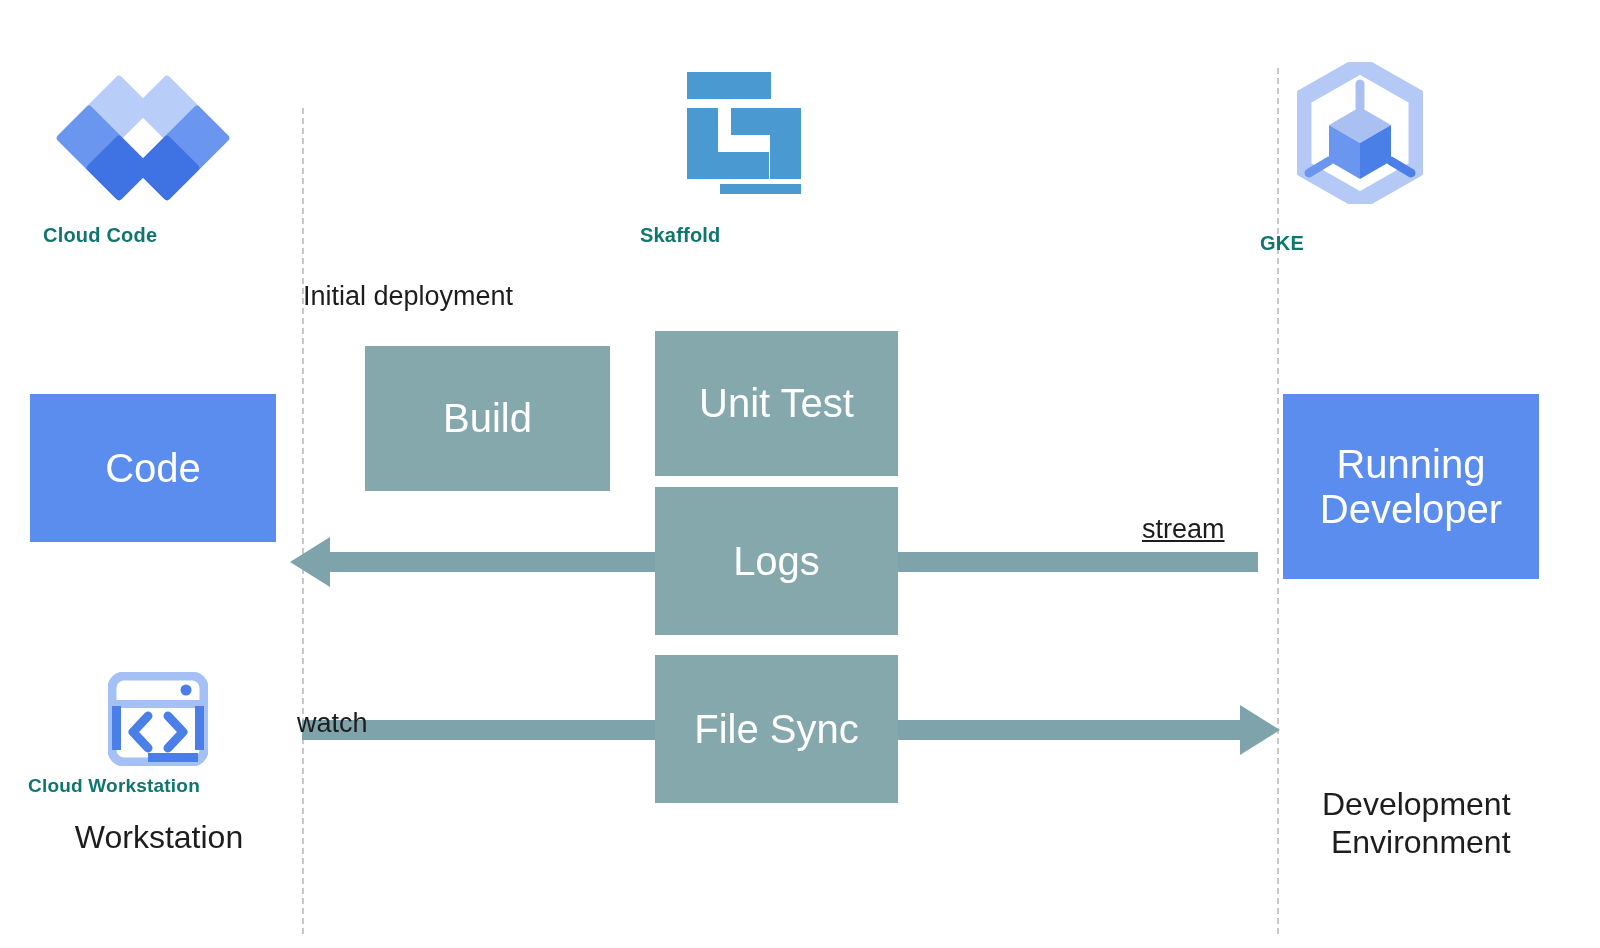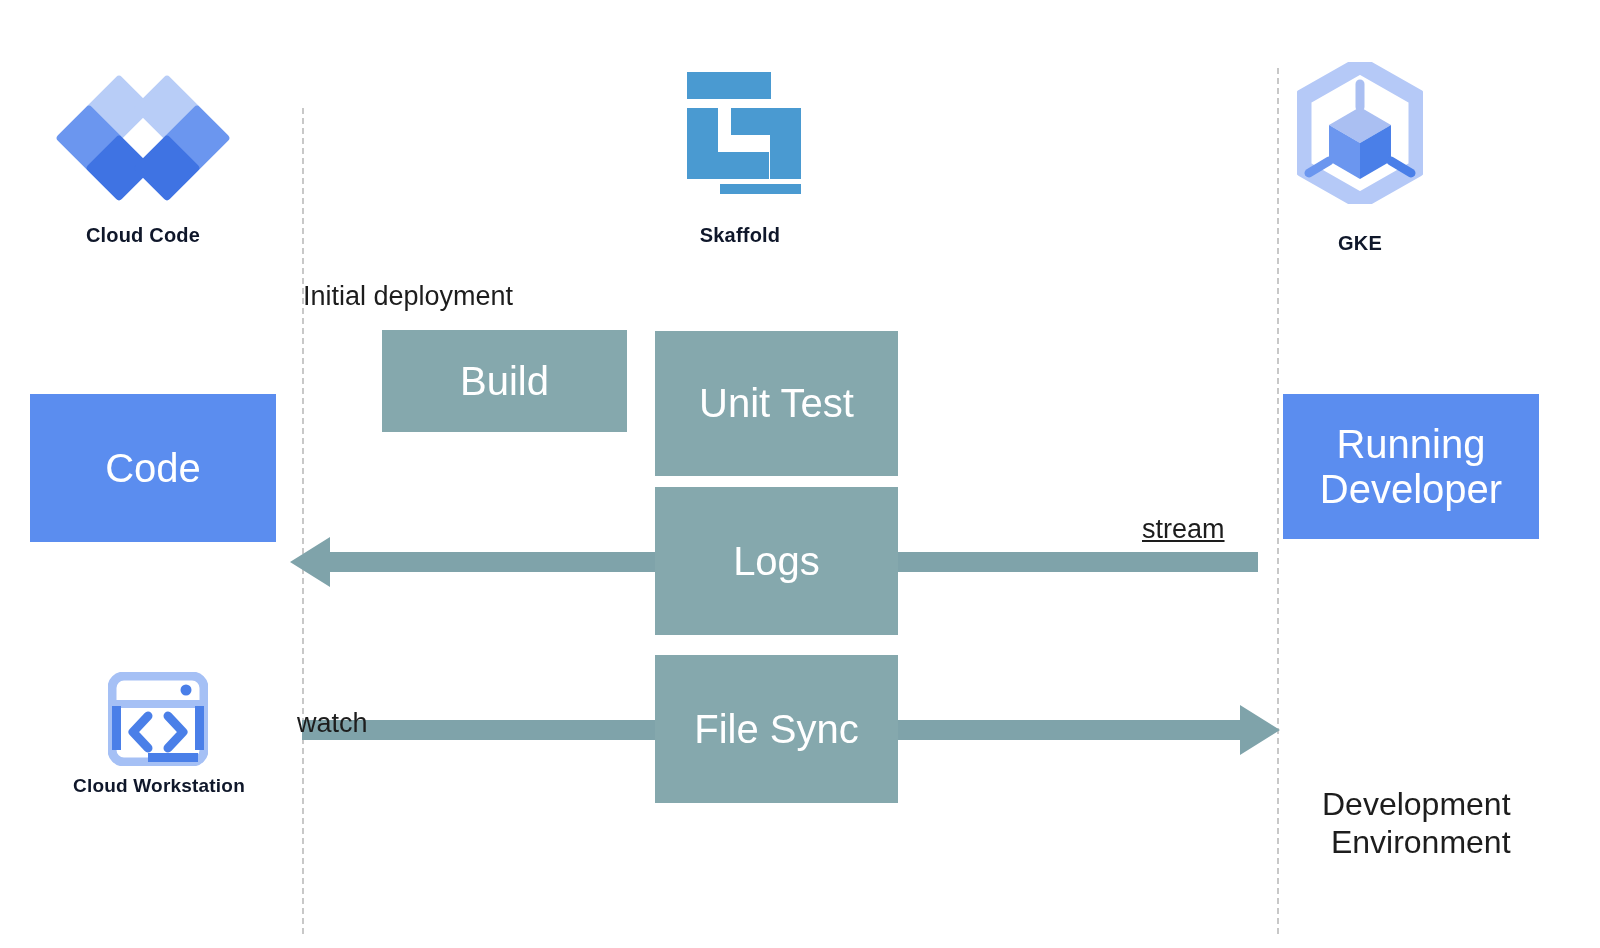--- a/index.html
+++ b/index.html
@@ -20,24 +20,24 @@
   .abs { position: absolute; }
 
   
   .divider {
     border-left: 2px dashed #c8c8c8;
     width: 0;
   }
 
   
   .logo-caption {
-    color: #0f172a;
+    color: #0f766e;
     font-size: 20px;
     font-weight: bold;
-    text-align: center;
+    text-align: left;
     letter-spacing: 0.2px;
     white-space: nowrap;
   }
   .logo-caption.small {
     font-size: 19px;
   }
 
   
   .stage-box {
     background: #85a8ad;
@@ -140,26 +140,26 @@
       <path d="M94 99 L114 111" stroke="#4a7fe8" stroke-width="9" stroke-linecap="round" fill="none"></path>
       <path d="M63 45 L63 22" stroke="#aabff2" stroke-width="9" stroke-linecap="round" fill="none"></path>
     </svg>
   </div>
   <div class="abs logo-caption" style="left:1260px; top:232px; width:200px;">GKE</div>
 
   <div class="abs edge-label" style="left:303px; top:281px;">Initial deployment</div>
 
   <div class="abs blue-box" style="left:30px; top:394px; width:246px; height:148px;">Code</div>
 
-  <div class="abs blue-box" style="left:1283px; top:394px; width:256px; height:145px; flex-direction:column;">
+  <div class="abs blue-box" style="left:1283px; top:394px; width:256px; height:185px; flex-direction:column;">
     <span>Running</span>
     <span>Developer</span>
   </div>
 
-  <div class="abs stage-box" style="left:365px; top:330px; width:245px; height:102px;margin-left:17px;">Build</div>
+  <div class="abs stage-box" style="left:365px; top:346px; width:245px; height:145px;">Build</div>
   <div class="abs stage-box" style="left:655px; top:331px; width:243px; height:145px;">Unit Test</div>
 
   <div class="abs" style="left:290px; top:537px; width:968px; height:50px;">
     <svg class="arrow-svg" width="968" height="50" viewBox="0 0 968 50">
       <path d="M968 15 L40 15 L40 0 L0 25 L40 50 L40 35 L968 35 Z" fill="#7fa3aa"></path>
     </svg>
   </div>
   <div class="abs stage-box" style="left:655px; top:487px; width:243px; height:148px;">Logs</div>
   <div class="abs edge-label" style="left:1142px; top:514px;text-decoration:underline;">stream</div>
 
@@ -183,20 +183,21 @@
       <rect x="4" y="34" width="9" height="44" fill="#4a7fe8"></rect>
       <rect x="87" y="34" width="9" height="44" fill="#4a7fe8"></rect>
       <rect x="40" y="81" width="50" height="9" fill="#4a7fe8"></rect>
 
       <path d="M40 44 L25 60 L40 76" fill="none" stroke="#4a7fe8" stroke-width="9" stroke-linecap="round" stroke-linejoin="round"></path>
       <path d="M60 44 L75 60 L60 76" fill="none" stroke="#4a7fe8" stroke-width="9" stroke-linecap="round" stroke-linejoin="round"></path>
     </svg>
   </div>
   <div class="abs logo-caption small" style="left:28px; top:775px; width:262px;">Cloud Workstation</div>
   <div class="abs env-label" style="left:28px; top:818px; width:262px; text-align:center;">
+    <div>Workstation</div>
   </div>
 
   <div class="abs env-label" style="left:1322px; top:785px;">
     <div>Development</div>
     <div>Environment</div>
   </div>
 
 </div>
 
 </body></html>

